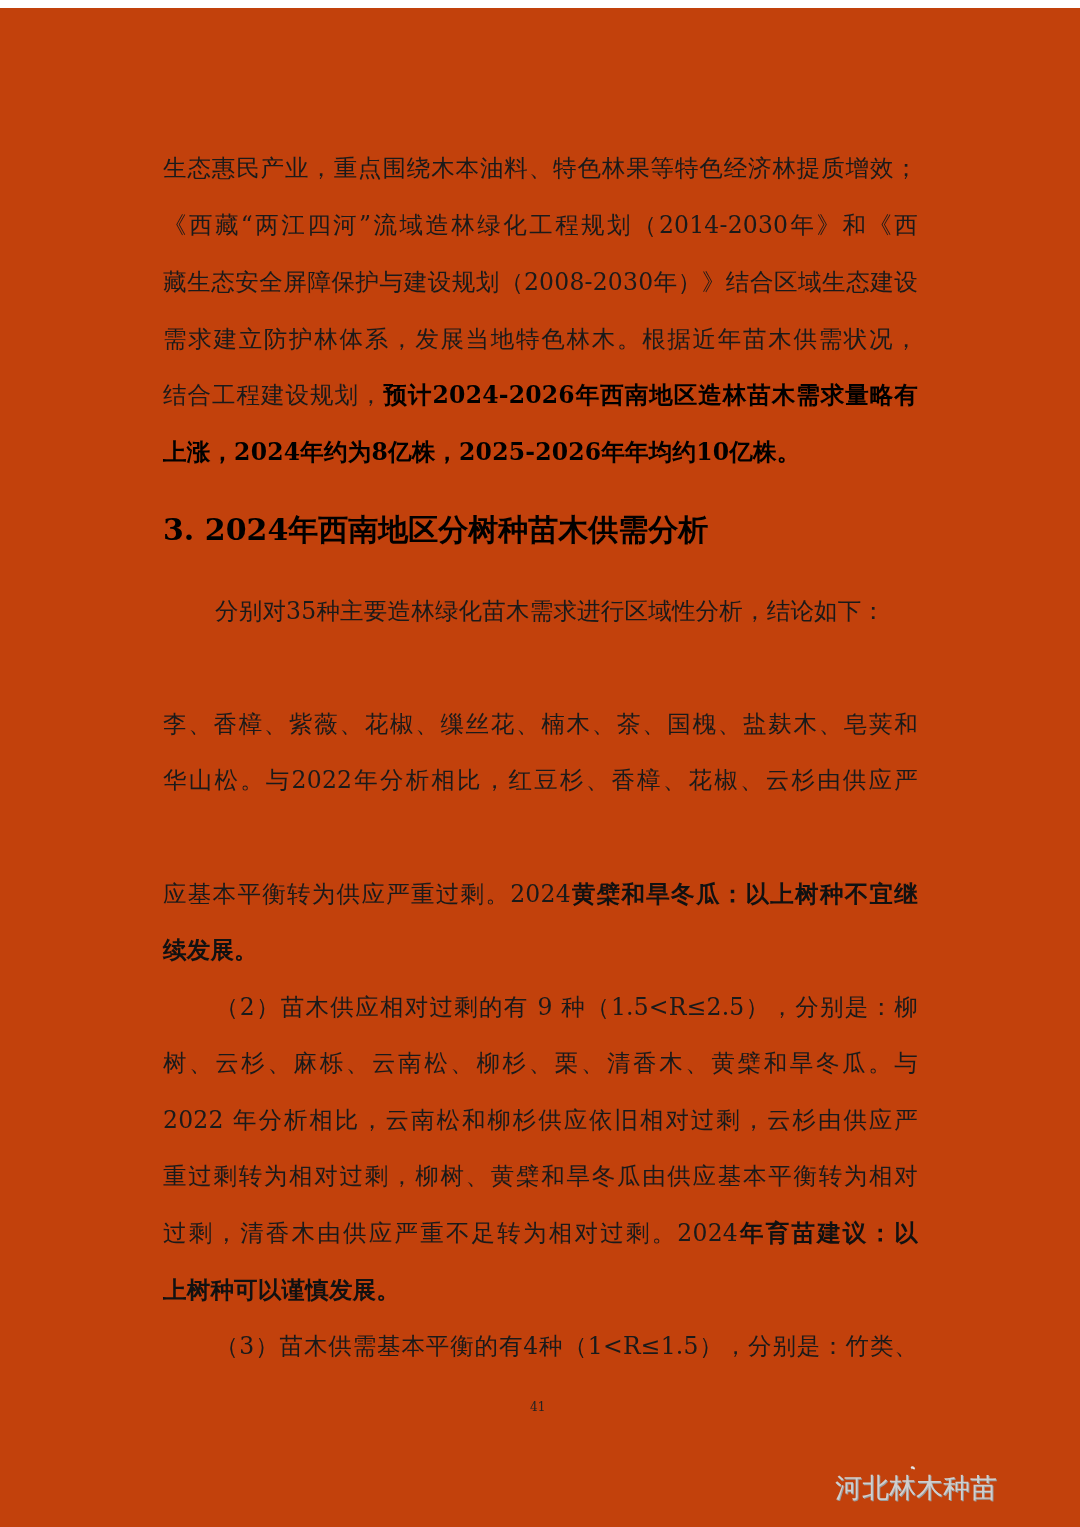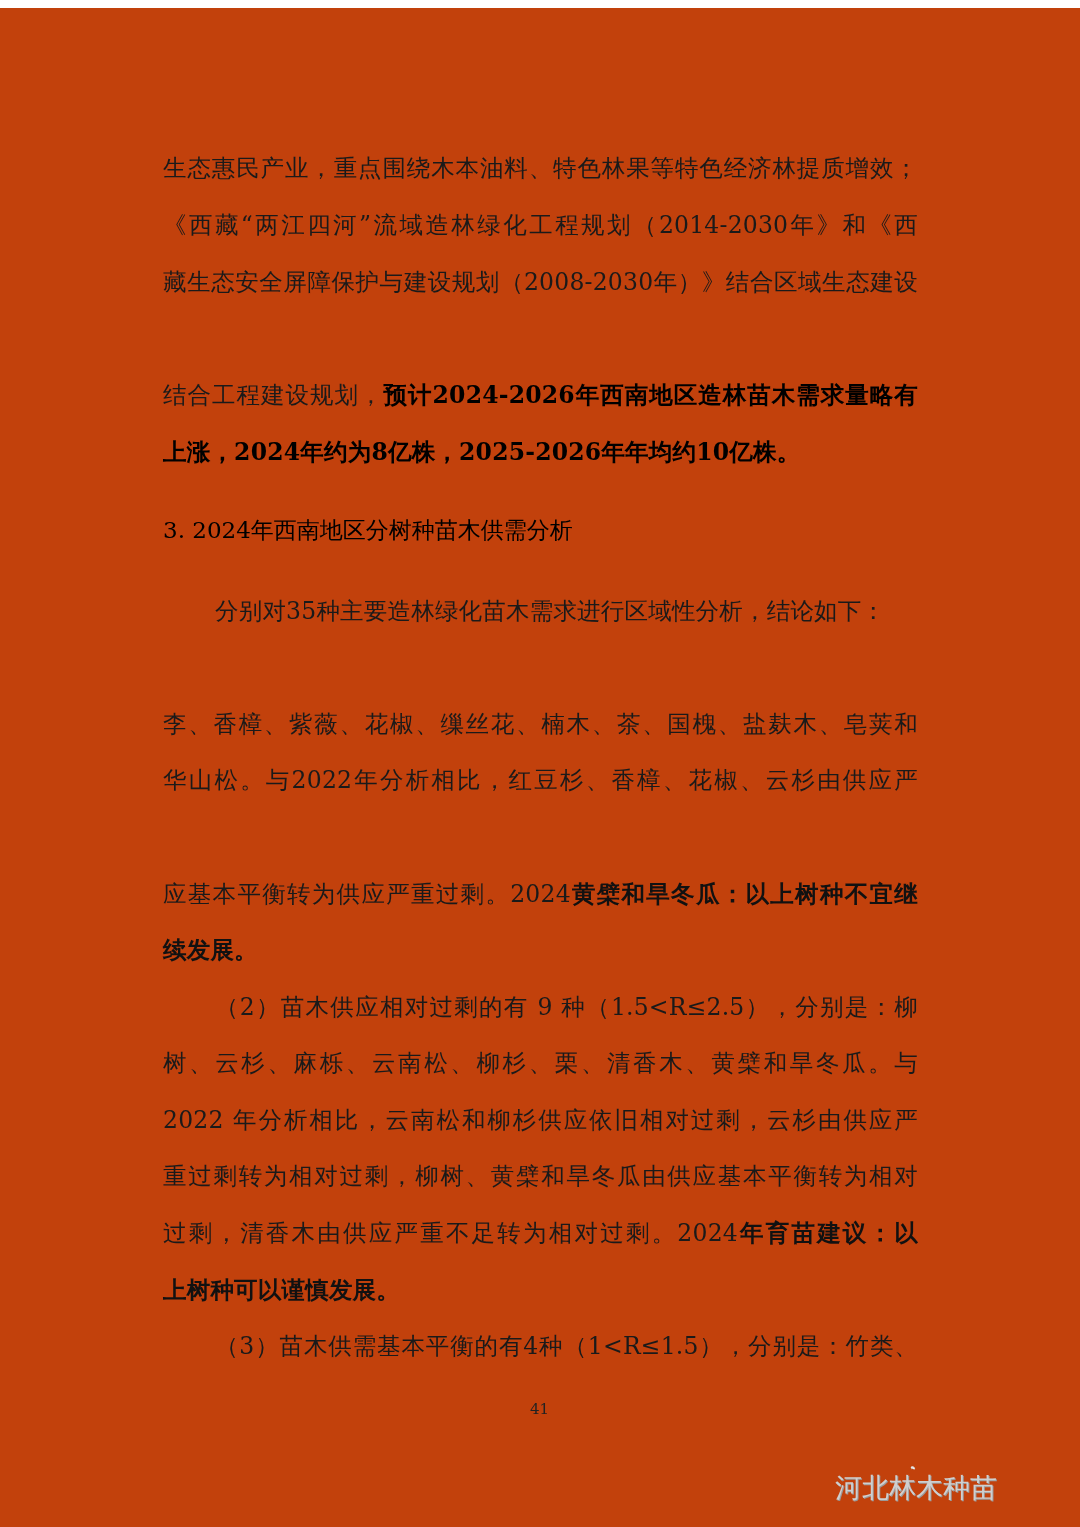--- a/index.html
+++ b/index.html
@@ -5,36 +5,37 @@
   html, body { margin: 0; padding: 0; background: #ffffff; }
   body { width: 1080px; height: 1527px; position: relative; overflow: hidden;
          font-family: "DejaVu Serif", "Liberation Serif", serif; color: #1a1a1a; }
   .page { position: absolute; left: 0; top: 8px; width: 1080px; height: 1527px; background: #c2410c; }
   .line { position: absolute; left: 163px; width: 755px; font-size: 23.5px; line-height: 30px;
           white-space: nowrap; text-align: justify; text-align-last: justify; letter-spacing: 0.2px; }
   .line.last { text-align-last: left; }
   .line.indent { left: 215px; width: 703px; }
   .b { font-weight: bold; color: #000; }
   .sans { font-family: "DejaVu Sans", "Liberation Sans", sans-serif; font-weight: bold; color: #111; }
-  .heading { position: absolute; left: 163px; top: 507px; font-size: 23px; font-weight: normal;
+  .heading { position: absolute; left: 163px; top: 507px; font-size: 30px; font-weight: bold;
              line-height: 30px; white-space: nowrap; color: #000; }
-  .page-number { position: absolute; left: 530px; top: 1392px; font-size: 15px; color: #222; }
+  .page-number { position: absolute; left: 530px; top: 1392px; font-size: 12px; color: #222; }
   .watermark { position: absolute; left: 835px; top: 1458px; height: 40px; display: flex; align-items: center;
                color: #cfcfcf; font-family: "DejaVu Sans", "Liberation Sans", sans-serif; font-size: 27px;
                text-shadow: 1px 1px 0 #9a9a9a; letter-spacing: 0px; flex-direction: column; }
   .wechat-icon { width: 44px; height: 36px; margin-right: 6px; }
 </style>
 </head>
 <body>
 
 <div class="page">
 
   <div class="line" style="top:145px">生态惠民产业，重点围绕木本油料、特色林果等特色经济林提质增效；</div>
   <div class="line" style="top:202px">《西藏“两江四河”流域造林绿化工程规划（2014-2030年》和《西</div>
   <div class="line" style="top:259px">藏生态安全屏障保护与建设规划（2008-2030年）》结合区域生态建设</div>
+  <div class="line" style="top:316px">需求建立防护林体系，发展当地特色林木。根据近年苗木供需状况，</div>
   <div class="line" style="top:372px">
     <span>结合工程建设规划，</span><span class="b">预计2024-2026年西南地区造林苗木需求量略有</span>
   </div>
   <div class="line last" style="top:429px">
     <span class="b">上涨，2024年约为8亿株，2025-2026年年均约10亿株。</span>
   </div>
 
   <div class="heading">3. 2024年西南地区分树种苗木供需分析</div>
 
   <div class="line indent last" style="top:588px">分别对35种主要造林绿化苗木需求进行区域性分析，结论如下：</div>

